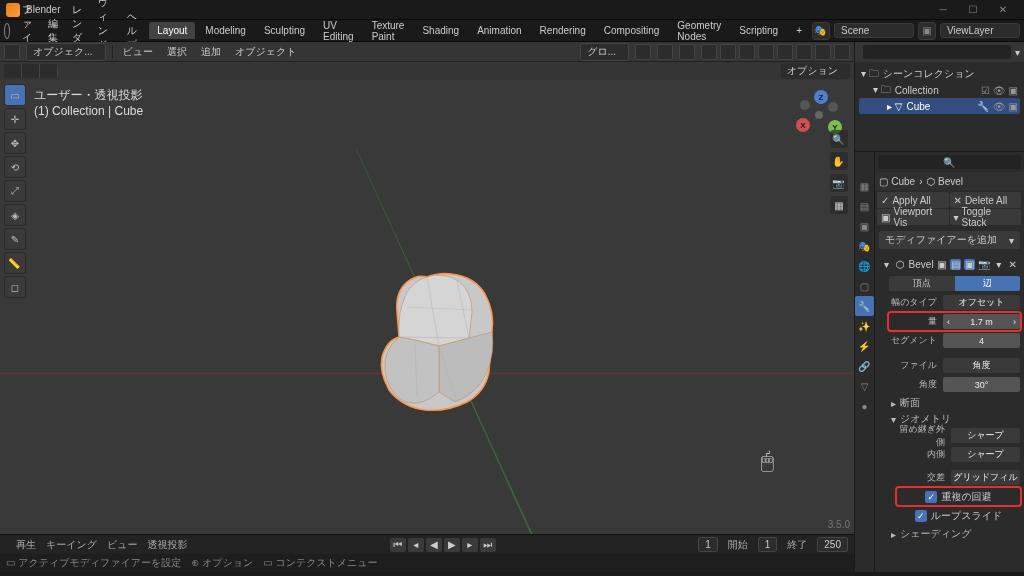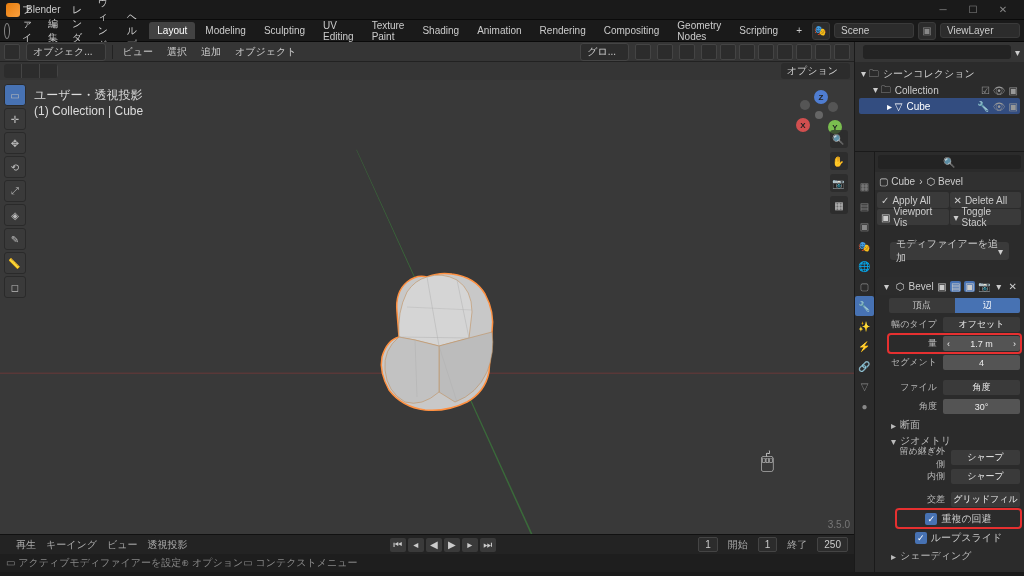--- a/index.html
+++ b/index.html
@@ -42,40 +42,40 @@
 .floor .lr{position:absolute;width:200%;height:1px;background:#7a3838;top:67%;left:-50%}
 .floor .lg{position:absolute;width:1px;height:200%;background:#3a6a3a;top:-50%;left:50%;transform:rotate(-12deg)}
 .model{position:absolute;left:43%;top:40%;width:150px;height:170px}
 .model svg{width:100%;height:100%}
 .mouse{position:absolute;right:80px;bottom:60px;font-size:22px;color:#ddd}
 .timeline{height:20px;background:#232323;display:flex;align-items:center;padding:0 6px;gap:10px;border-top:1px solid #111}
 .timeline .t{color:#aaa}
 .timeline .ctr{margin:0 auto;display:flex;gap:2px}
 .timeline .ctr div{width:16px;height:14px;background:#3a3a3a;border-radius:2px;display:flex;align-items:center;justify-content:center;color:#ccc}
 .fld{background:#2c2c2c;border:1px solid #444;border-radius:2px;padding:1px 6px}
-.status{height:18px;background:#1e1e1e;display:flex;align-items:center;padding:0 6px;color:#888}
+.status{height:18px;background:#1e1e1e;display:flex;align-items:center;padding:0 6px;gap:10px;color:#888}
 .sidebar{width:170px;background:#2b2b2b;border-left:1px solid #1a1a1a;display:flex;flex-direction:column}
 .outliner{height:110px;border-bottom:1px solid #1a1a1a}
 .out-hdr{height:20px;background:#353535;display:flex;align-items:center;padding:0 4px;gap:4px}
 .out-search{flex:1;background:#232323;border-radius:3px;height:14px}
 .out-tree{padding:4px}
 .out-row{display:flex;align-items:center;height:16px;gap:4px;padding:0 2px}
 .out-row.sel{background:#334d80;color:#fff;border-radius:2px}
 .out-row .vis{margin-left:auto;display:flex;gap:3px;color:#999}
 .props{flex:1;display:flex}
 .props-tabs{width:20px;background:#2b2b2b;border-right:1px solid #1a1a1a;display:flex;flex-direction:column;padding-top:24px}
 .props-tabs .pt{height:20px;display:flex;align-items:center;justify-content:center;color:#888}
 .props-tabs .pt.active{background:#4772b3;color:#fff;border-radius:2px}
 .props-body{flex:1;display:flex;flex-direction:column;overflow:hidden}
 .p-search{height:20px;padding:3px}
 .p-search div{background:#232323;border-radius:3px;height:100%;display:flex;align-items:center;justify-content:center;color:#666}
 .crumb{height:18px;display:flex;align-items:center;padding:0 4px;gap:4px;background:#303030}
 .p-actions{display:flex;flex-wrap:wrap;padding:2px;gap:1px}
 .p-act{width:calc(50% - 1px);height:16px;background:#3a3a3a;display:flex;align-items:center;padding:0 4px;gap:3px;color:#ccc;border-radius:2px}
-.p-add{height:18px;margin:15px;background:#3a3a3a;border-radius:3px;display:flex;align-items:center;padding:0 6px}
+.p-add{height:18px;margin:4px;background:#3a3a3a;border-radius:3px;display:flex;align-items:center;padding:0 6px}
 .mod{margin:2px}
 .mod-hdr{height:18px;background:#2c2c2c;display:flex;align-items:center;padding:0 4px;gap:3px;border-radius:2px}
 .mod-hdr .name{flex:1}
 .mod-hdr .i{width:14px;color:#ccc;text-align:center}
 .mod-hdr .i.on{background:#4772b3;border-radius:2px}
 .mod-body{padding:2px 2px 2px 12px}
 .mod-row{display:flex;align-items:center;height:17px;margin-bottom:2px;gap:2px}
 .mod-row .lab{width:52px;text-align:right;color:#bbb;padding-right:4px;font-size:9px}
 .mod-row .val{flex:1;background:#545454;border-radius:2px;display:flex;align-items:center;justify-content:center;color:#eee;position:relative;height:15px;font-size:9px}
 .mod-row .val.dark{background:#3a3a3a}

